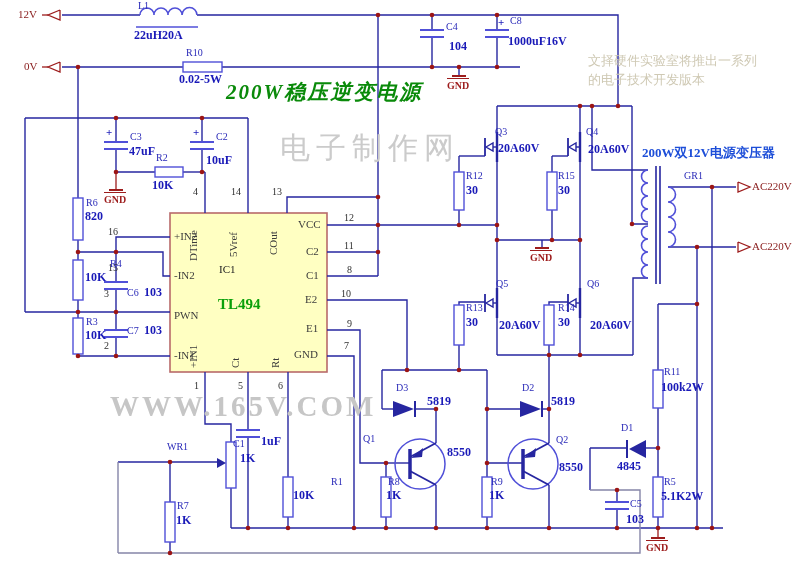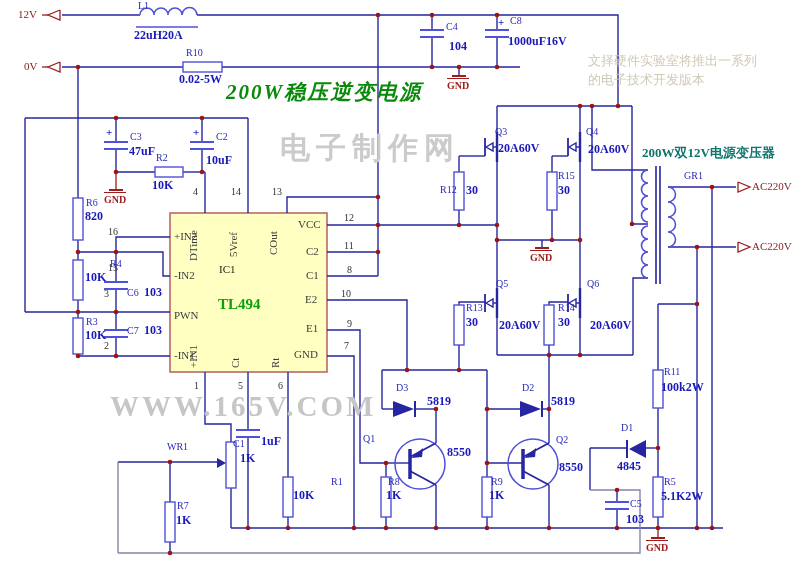--- a/index.html
+++ b/index.html
@@ -11,21 +11,21 @@
   .val{font:bold 12px "Liberation Serif",serif;color:#1a1ab8;}
   .plus{font:bold 11px "Liberation Serif",serif;color:#1a1ab8;}
   .pin{font:11px "Liberation Serif",serif;color:#3c3c3c;}
   .pnum{font:10px "Liberation Serif",serif;color:#303030;}
   .gnd{font:bold 10px "Liberation Serif",serif;color:#9d1c1c;border-top:1px solid #9d1c1c;padding-top:1px;}
   .port{font:11px "Liberation Serif",serif;color:#8b2020;}
   .vtext{transform:rotate(-90deg);transform-origin:left bottom;}
   .icref{font:11px "Liberation Serif",serif;color:#222;}
   .icname{font:bold 15px "Liberation Serif",serif;color:#0aa00a;}
   .title{font:bold italic 21px "Liberation Serif",serif;color:#0a8a0a;letter-spacing:2px;}
-  .caption{font:bold 13px "Liberation Serif",serif;color:#0f766e;}
+  .caption{font:bold 13px "Liberation Serif",serif;color:#1d4ed8;}
   .wm1{font:30px "Liberation Serif",serif;color:#cbcbcb;letter-spacing:6px;}
   .wm2{font:bold 29px "Liberation Serif",serif;color:#c6c6c6;letter-spacing:3px;}
   .note{font:13px "Liberation Serif",serif;color:#cfc9b4;}
 </style>
 </head>
 <body>
 
 <div id="stage">
   <svg id="wires" width="800" height="565">
       <rect x="170" y="213" width="157" height="159" fill="#ffffc2" stroke="#b86a6a" stroke-width="1.6"></rect>
@@ -268,21 +268,21 @@
       <circle cx="697" cy="528" r="2.3" fill="#9b1515"></circle>
       <circle cx="712" cy="528" r="2.3" fill="#9b1515"></circle>
       <circle cx="170" cy="553" r="2.3" fill="#9b1515"></circle>
       <circle cx="617" cy="490" r="2.3" fill="#9b1515"></circle>
       <circle cx="712" cy="187" r="2.3" fill="#9b1515"></circle>
       <circle cx="697" cy="247" r="2.3" fill="#9b1515"></circle>
       <circle cx="658" cy="448" r="2.3" fill="#9b1515"></circle>
       <circle cx="697" cy="304" r="2.3" fill="#9b1515"></circle>
     </svg>
 
-  <div class="lbl wm1" style="left:280px;top:128px;font-weight:bold;">电子制作网</div>
+  <div class="lbl wm1" style="left:280px;top:128px;">电子制作网</div>
   <div class="lbl wm2" style="left:110px;top:390px;">WWW.165V.COM</div>
   <div class="lbl note" style="left:588px;top:52px;">文择硬件实验室将推出一系列</div>
   <div class="lbl note" style="left:588px;top:71px;">的电子技术开发版本</div>
   <div class="lbl title" style="left:226px;top:78px;">200W稳压逆变电源</div>
   <div class="lbl caption" style="left:642px;top:144px;">200W双12V电源变压器</div>
 
   <div class="lbl port" style="left:18px;top:8px;">12V</div>
   <div class="lbl port" style="left:24px;top:60px;">0V</div>
   <div class="lbl port" style="left:752px;top:180px;">AC220V</div>
   <div class="lbl port" style="left:752px;top:240px;">AC220V</div>
@@ -376,21 +376,21 @@
   <div class="lbl ref" style="left:556px;top:434px;">Q2</div>
   <div class="lbl val" style="left:559px;top:460px;">8550</div>
   <div class="lbl ref" style="left:495px;top:126px;">Q3</div>
   <div class="lbl val" style="left:498px;top:141px;">20A60V</div>
   <div class="lbl ref" style="left:586px;top:126px;">Q4</div>
   <div class="lbl val" style="left:588px;top:142px;">20A60V</div>
   <div class="lbl ref" style="left:496px;top:278px;">Q5</div>
   <div class="lbl val" style="left:499px;top:318px;">20A60V</div>
   <div class="lbl ref" style="left:587px;top:278px;">Q6</div>
   <div class="lbl val" style="left:590px;top:318px;">20A60V</div>
-  <div class="lbl ref" style="left:440px;top:170px;margin-top:14px;">R12</div>
+  <div class="lbl ref" style="left:466px;top:170px;">R12</div>
   <div class="lbl val" style="left:466px;top:183px;">30</div>
   <div class="lbl ref" style="left:558px;top:170px;">R15</div>
   <div class="lbl val" style="left:558px;top:183px;">30</div>
   <div class="lbl ref" style="left:466px;top:302px;">R13</div>
   <div class="lbl val" style="left:466px;top:315px;">30</div>
   <div class="lbl ref" style="left:558px;top:302px;">R14</div>
   <div class="lbl val" style="left:558px;top:315px;">30</div>
   <div class="lbl ref" style="left:664px;top:366px;">R11</div>
   <div class="lbl val" style="left:661px;top:380px;">100k2W</div>
   <div class="lbl ref" style="left:621px;top:422px;">D1</div>

